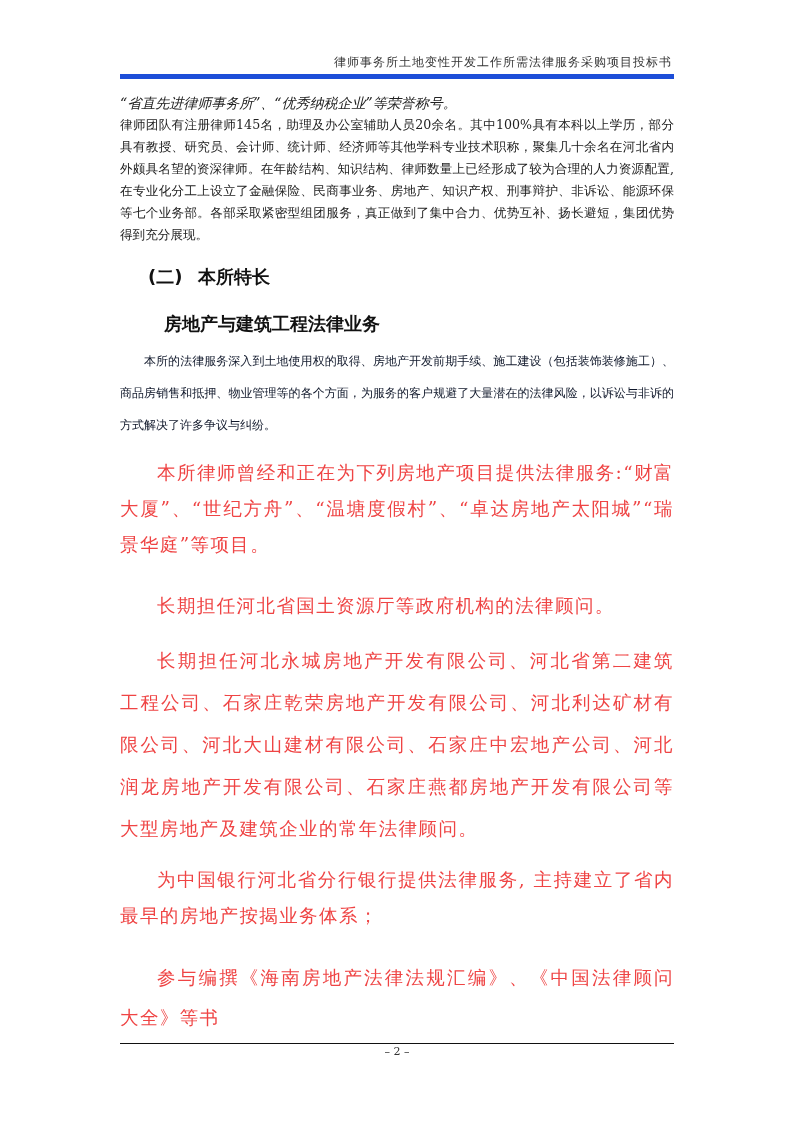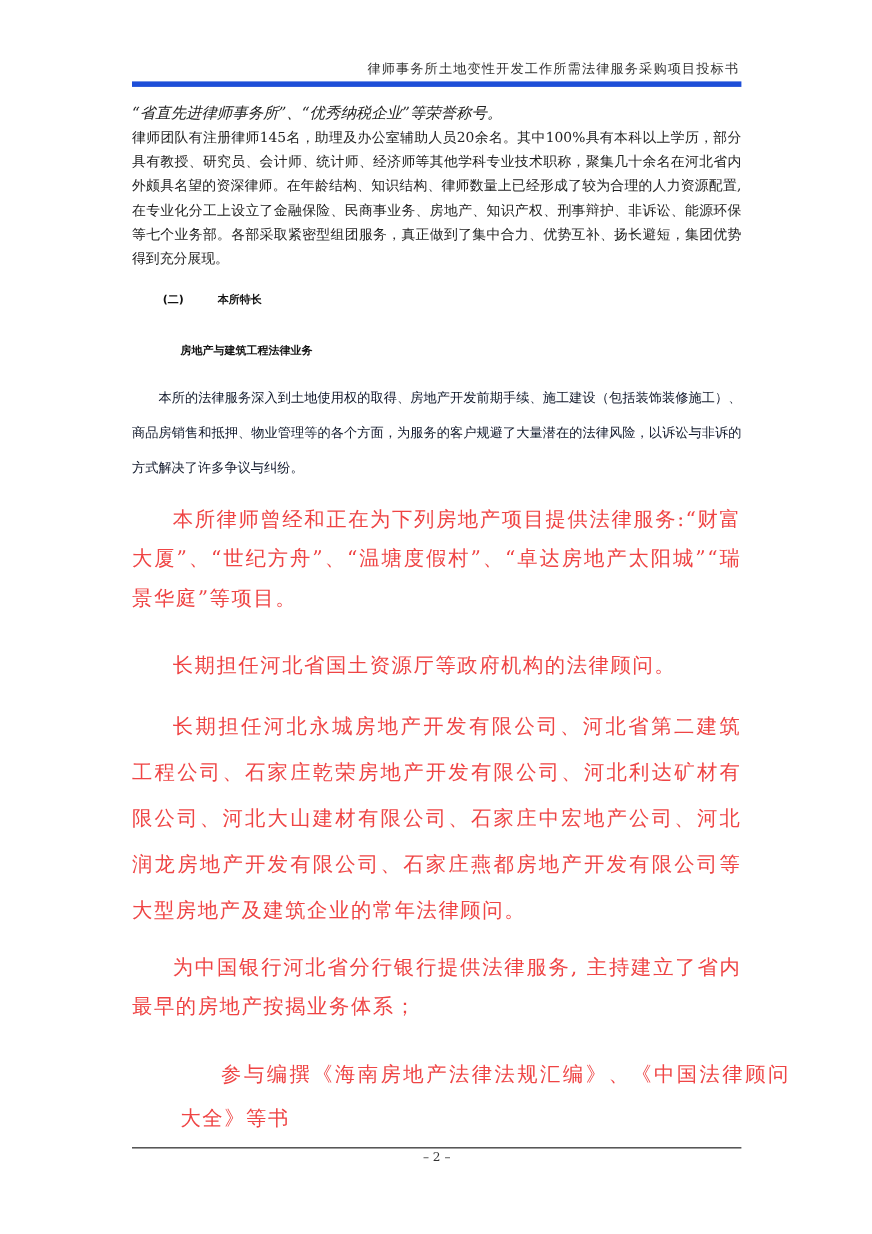--- a/index.html
+++ b/index.html
@@ -6,21 +6,21 @@
     body { width: 793px; height: 1122px; position: relative; overflow: hidden;
            font-family: "DejaVu Serif", "Liberation Serif", serif; color: #111; }
     .page-header { position: absolute; left: 120px; top: 50px; width: 554px; height: 24px;
                    border-bottom: 5px solid #1d4ed8; }
     .page-header .title { position: absolute; right: 2px; top: 4px; font-size: 12px;
                           letter-spacing: 1px; color: #333; white-space: nowrap; }
     .block { position: absolute; left: 120px; width: 554px; }
     .small { font-size: 12.6px; line-height: 22px; color: #222; text-align: justify; }
     .small p { margin: 0; }
     .heading { font-family: "DejaVu Sans", "Liberation Sans", sans-serif; font-weight: bold;
-               font-size: 10px; color: #111; white-space: nowrap; }
+               font-size: 18px; color: #111; white-space: nowrap; }
     .heading .num { display: inline-block; width: 50px; }
     .mid { font-size: 12px; line-height: 32px; color: #0f172a; }
     .mid p { margin: 0; text-align: justify; }
     .indent { text-indent: 2em; }
     .large { font-size: 18.5px; line-height: 35px; letter-spacing: 1.4px; color: #ef4444; }
     .large p { margin: 0; text-align: justify; }
     .page-footer { position: absolute; left: 120px; top: 1043px; width: 554px;
                    border-top: 1px solid #111; }
     .page-footer .num { display: block; text-align: center; font-size: 11px; margin-top: 1px; color: #333; }
   </style>
@@ -57,19 +57,19 @@
 </div>
 
 <div class="block large" style="top: 640px;">
   <p class="indent" style="line-height:42px;">长期担任河北永城房地产开发有限公司、河北省第二建筑工程公司、石家庄乾荣房地产开发有限公司、河北利达矿材有限公司、河北大山建材有限公司、石家庄中宏地产公司、河北润龙房地产开发有限公司、石家庄燕都房地产开发有限公司等大型房地产及建筑企业的常年法律顾问。</p>
 </div>
 
 <div class="block large" style="top: 862px;">
   <p class="indent" style="line-height:36px;">为中国银行河北省分行银行提供法律服务, 主持建立了省内最早的房地产按揭业务体系；</p>
 </div>
 
-<div class="block large" style="top: 958px; margin-left: 44px;">
+<div class="block large" style="top: 958px;">
   <p class="indent" style="line-height:40px;">参与编撰《海南房地产法律法规汇编》、《中国法律顾问大全》等书</p>
 </div>
 
 <div class="page-footer">
   <span class="num">– 2 –</span>
 </div>
 
 </body></html>

